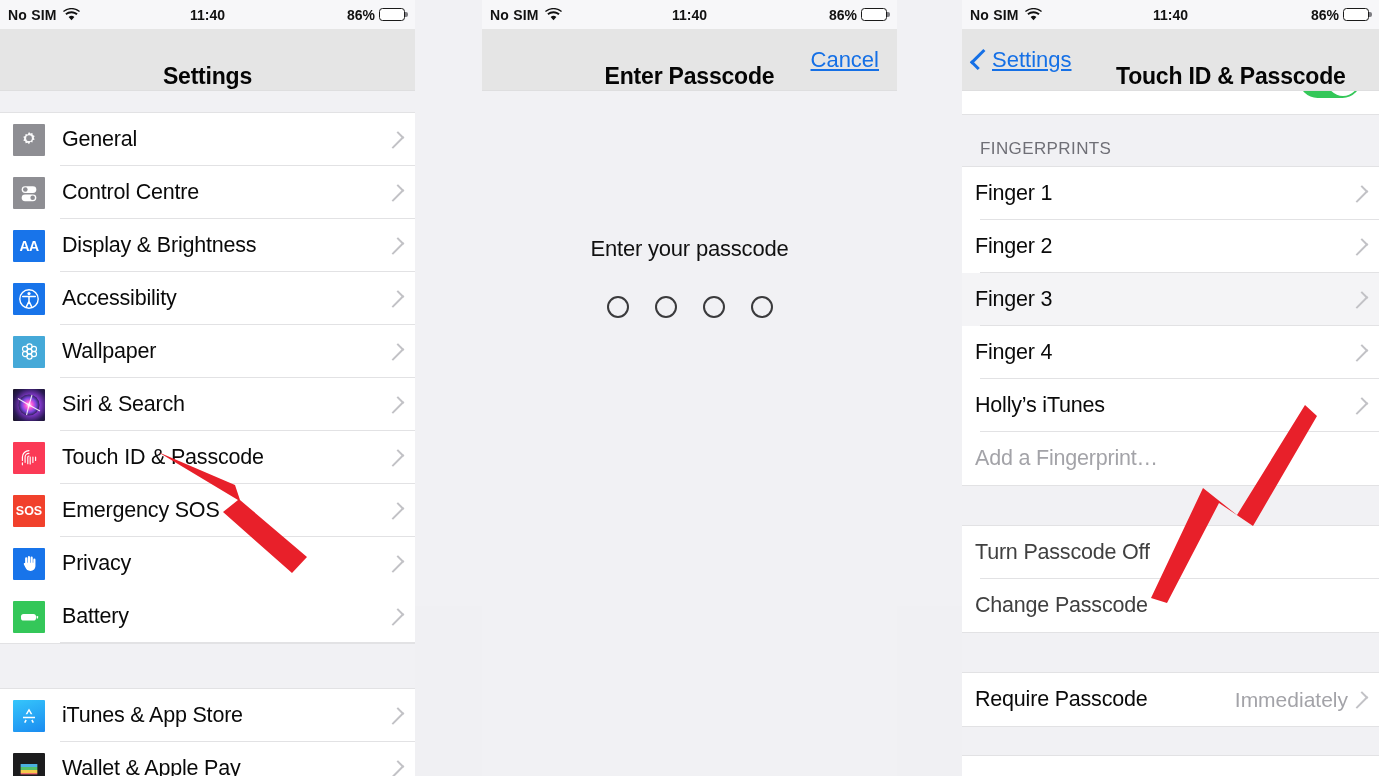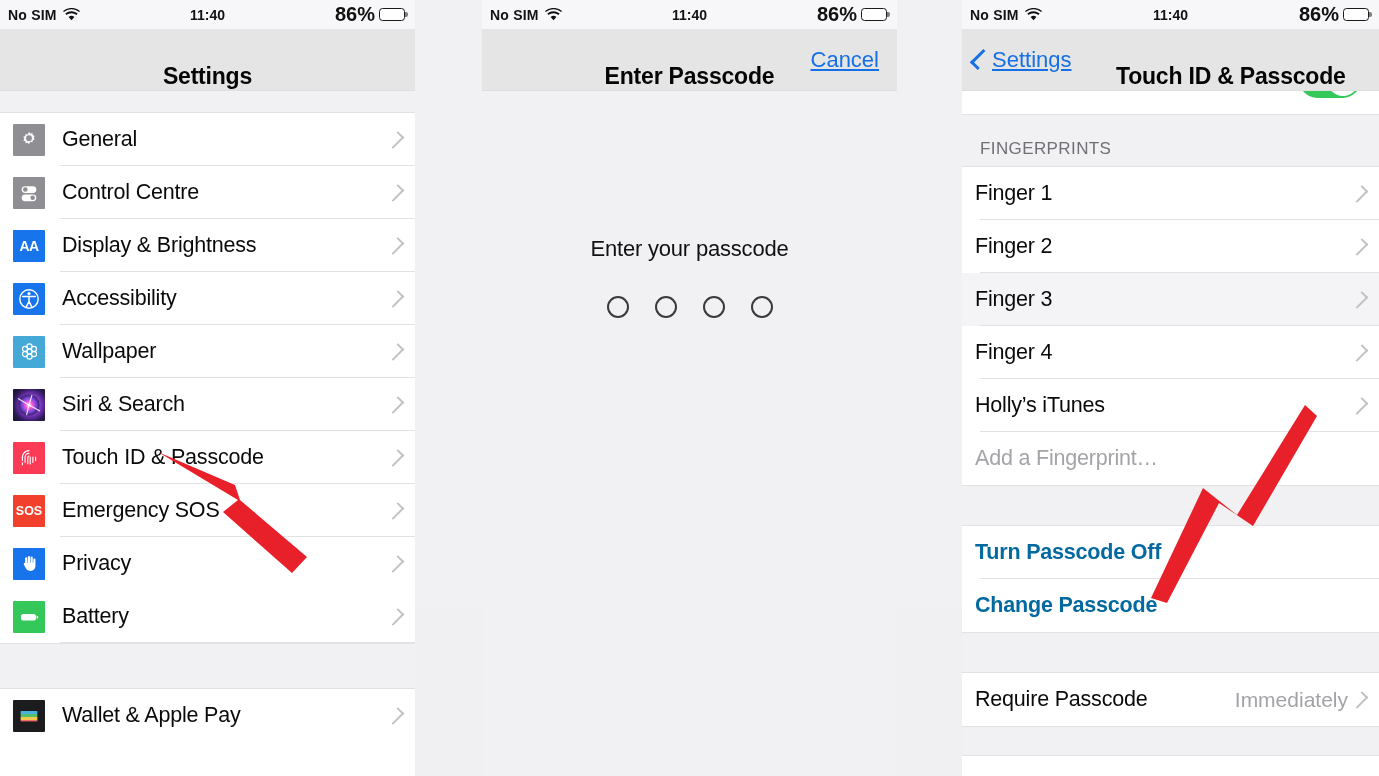--- a/index.html
+++ b/index.html
@@ -27,21 +27,21 @@
   }
   .sb-left { display: flex; align-items: center; gap: 6px; }
   .sb-nosim { font-size: 14px; font-weight: bold; letter-spacing: .2px; }
   .wifi { width: 17px; height: 13px; position: relative; display: inline-block; }
   .wifi svg { display: block; }
   .sb-time {
     position: absolute; left: 0; right: 0; text-align: center;
     font-size: 14px; font-weight: bold; pointer-events: none;
   }
   .sb-right { margin-left: auto; display: flex; align-items: center; gap: 4px; z-index: 2; }
-  .batt-pct { font-size: 20px; font-weight: bold; }
+  .batt-pct { font-size: 14px; font-weight: bold; }
   .batt {
     width: 26px; height: 13px; border: 1.6px solid #1a1a1a; border-radius: 3.5px;
     position: relative; padding: 1.3px; background: #fff;
   }
   .batt-fill { height: 100%; background: #111; border-radius: 1.5px; }
   .batt:after {
     content: ""; position: absolute; right: -4px; top: 3.4px;
     width: 2.6px; height: 5px; background: #7d7d82; border-radius: 0 2px 2px 0;
   }
 
@@ -74,21 +74,21 @@
   .list { background: #fff; }
   .row {
     display: flex; align-items: center; background: #fff;
     padding: 0 15px 0 13px; height: 53px; position: relative;
   }
   .row .sep {
     position: absolute; left: 60px; right: 0; bottom: 0; height: 1px; background: #e2e2e4;
   }
   .row-label { font-size: 21.5px; color: #0a0a0a; letter-spacing: -0.2px; }
   .row-label.muted { color: #a3a3a8; }
-  .row-label.blue { color: #0369a1; font-weight: bold; }
+  .row-label.blue { color: #404040; }
   .row-value { margin-left: auto; font-size: 21px; color: #a3a3a8; margin-right: 7px; }
   .chev {
     margin-left: auto; display: inline-block; width: 9px; height: 16px;
     border-right: 2.6px solid #c2c2c6; border-top: 2.6px solid #c2c2c6;
     transform: rotate(45deg);
   }
   .row-value + .chev { margin-left: 0; }
   .gap { height: 36px; background: #f1f1f4; border-top: 1px solid #e2e2e4; border-bottom: 1px solid #e2e2e4; }
   .gap.tall { height: 46px; }
   .section-head {
@@ -305,20 +305,30 @@
         <span class="row-label">Battery</span>
         <span class="chev"></span>
         <span class="sep"></span>
       </div>
     </div>
 
     <div class="gap tall"></div>
 
     <div class="list">
       <div class="row">
+        <span class="app-icon ic-itunes">
+          <svg width="24" height="24" viewBox="0 0 24 24">
+              <path fill="#fff" d="M12 4.4 8.6 10.2h1.7L12 7.3l1.7 2.9h1.7Zm-6 8.4h12v1.5H6Zm2.5 2.8-1.5 2.6 1.4.8 1.4-2.4Zm7 0-1.3 1 1.4 2.4 1.4-.8Z"></path>
+            </svg>
+        </span>
+        <span class="row-label">iTunes &amp; App Store</span>
+        <span class="chev"></span>
+        <span class="sep"></span>
+      </div>
+      <div class="row">
         <span class="app-icon ic-wallet">
           <svg width="26" height="26" viewBox="0 0 26 26">
               <rect x="4.5" y="8" width="17" height="3" fill="#4ab0e0"></rect>
               <rect x="4.5" y="11" width="17" height="3" fill="#54c06a"></rect>
               <rect x="4.5" y="14" width="17" height="3" fill="#f2c94c"></rect>
               <rect x="4.5" y="17" width="17" height="3" fill="#ef6b6b"></rect>
               <path d="M3 8.2A3.3 3.3 0 0 1 6.3 5h13.4A3.3 3.3 0 0 1 23 8.2V21H3Z" fill="none" stroke="#1c1c1e" stroke-width="2.6"></path>
               <rect x="2" y="18.4" width="22" height="4.4" fill="#1c1c1e"></rect>
             </svg>
         </span>

